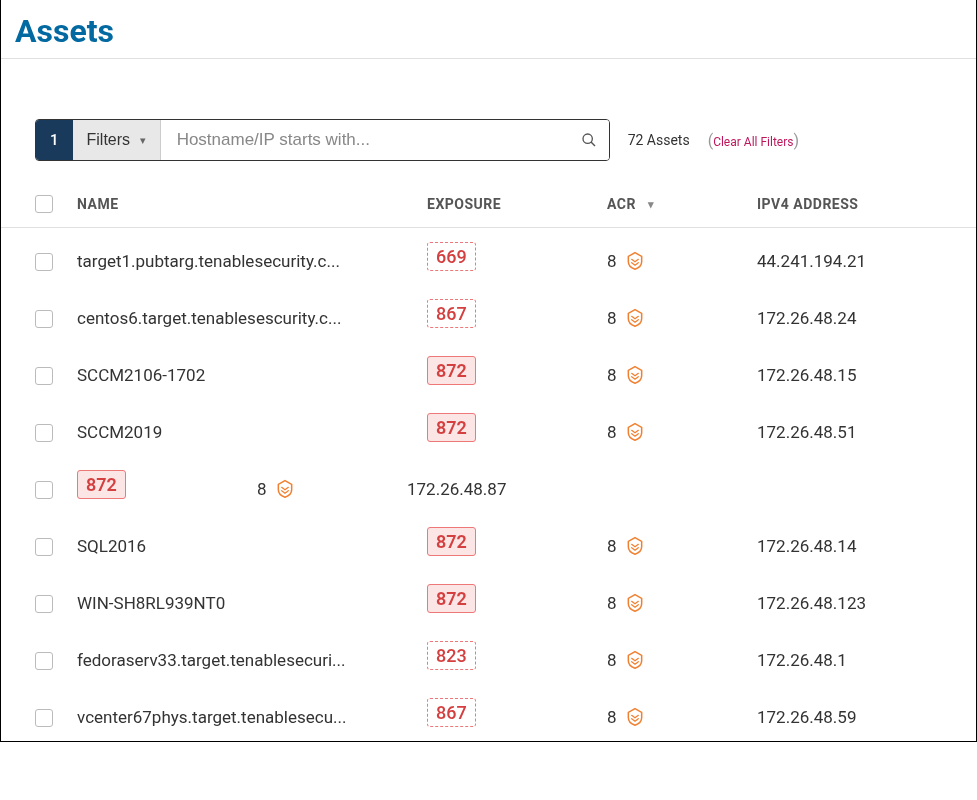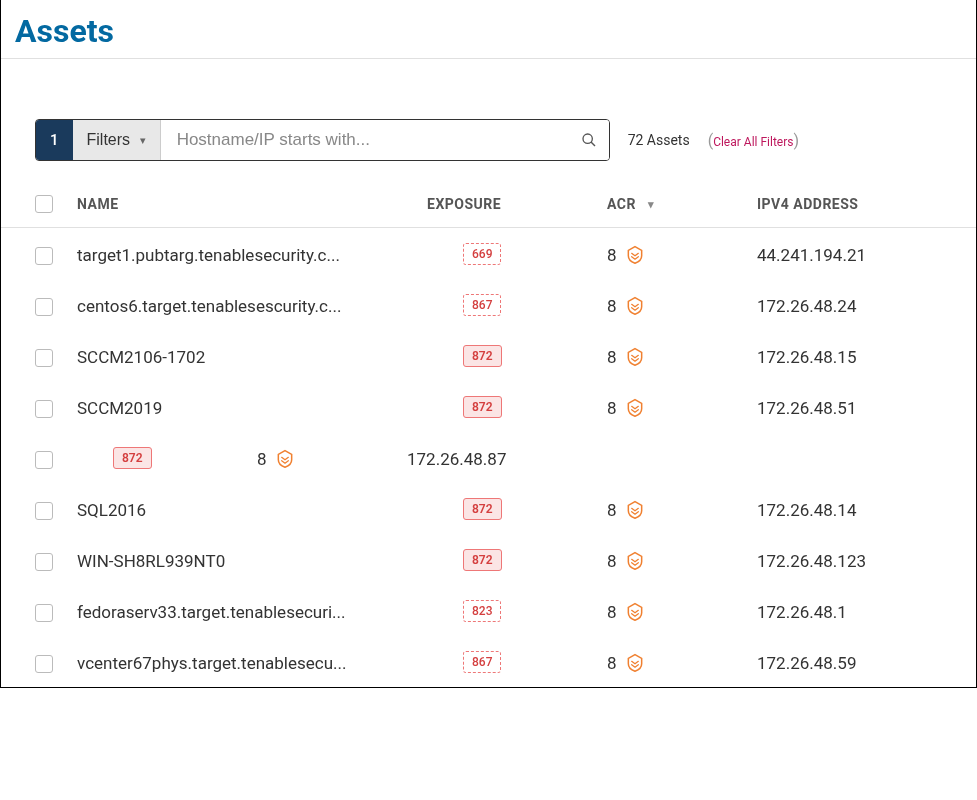--- a/index.html
+++ b/index.html
@@ -177,23 +177,22 @@
       border: 1.5px solid #bbb;
       border-radius: 3px;
       cursor: pointer;
       background: #fff;
     }
     
     .exposure-badge {
       display: inline-block;
       padding: 3px 8px;
       border-radius: 3px;
-      font-size: 12px;
+      font-size: 18px;
       font-weight: 500;
-      margin-left: 36px;
     }
     
     .exposure-dashed {
       color: #d43f3f;
       border: 1.5px dashed #e77;
       background: #fff;
     }
     
     .exposure-solid {
       color: #d43f3f;

